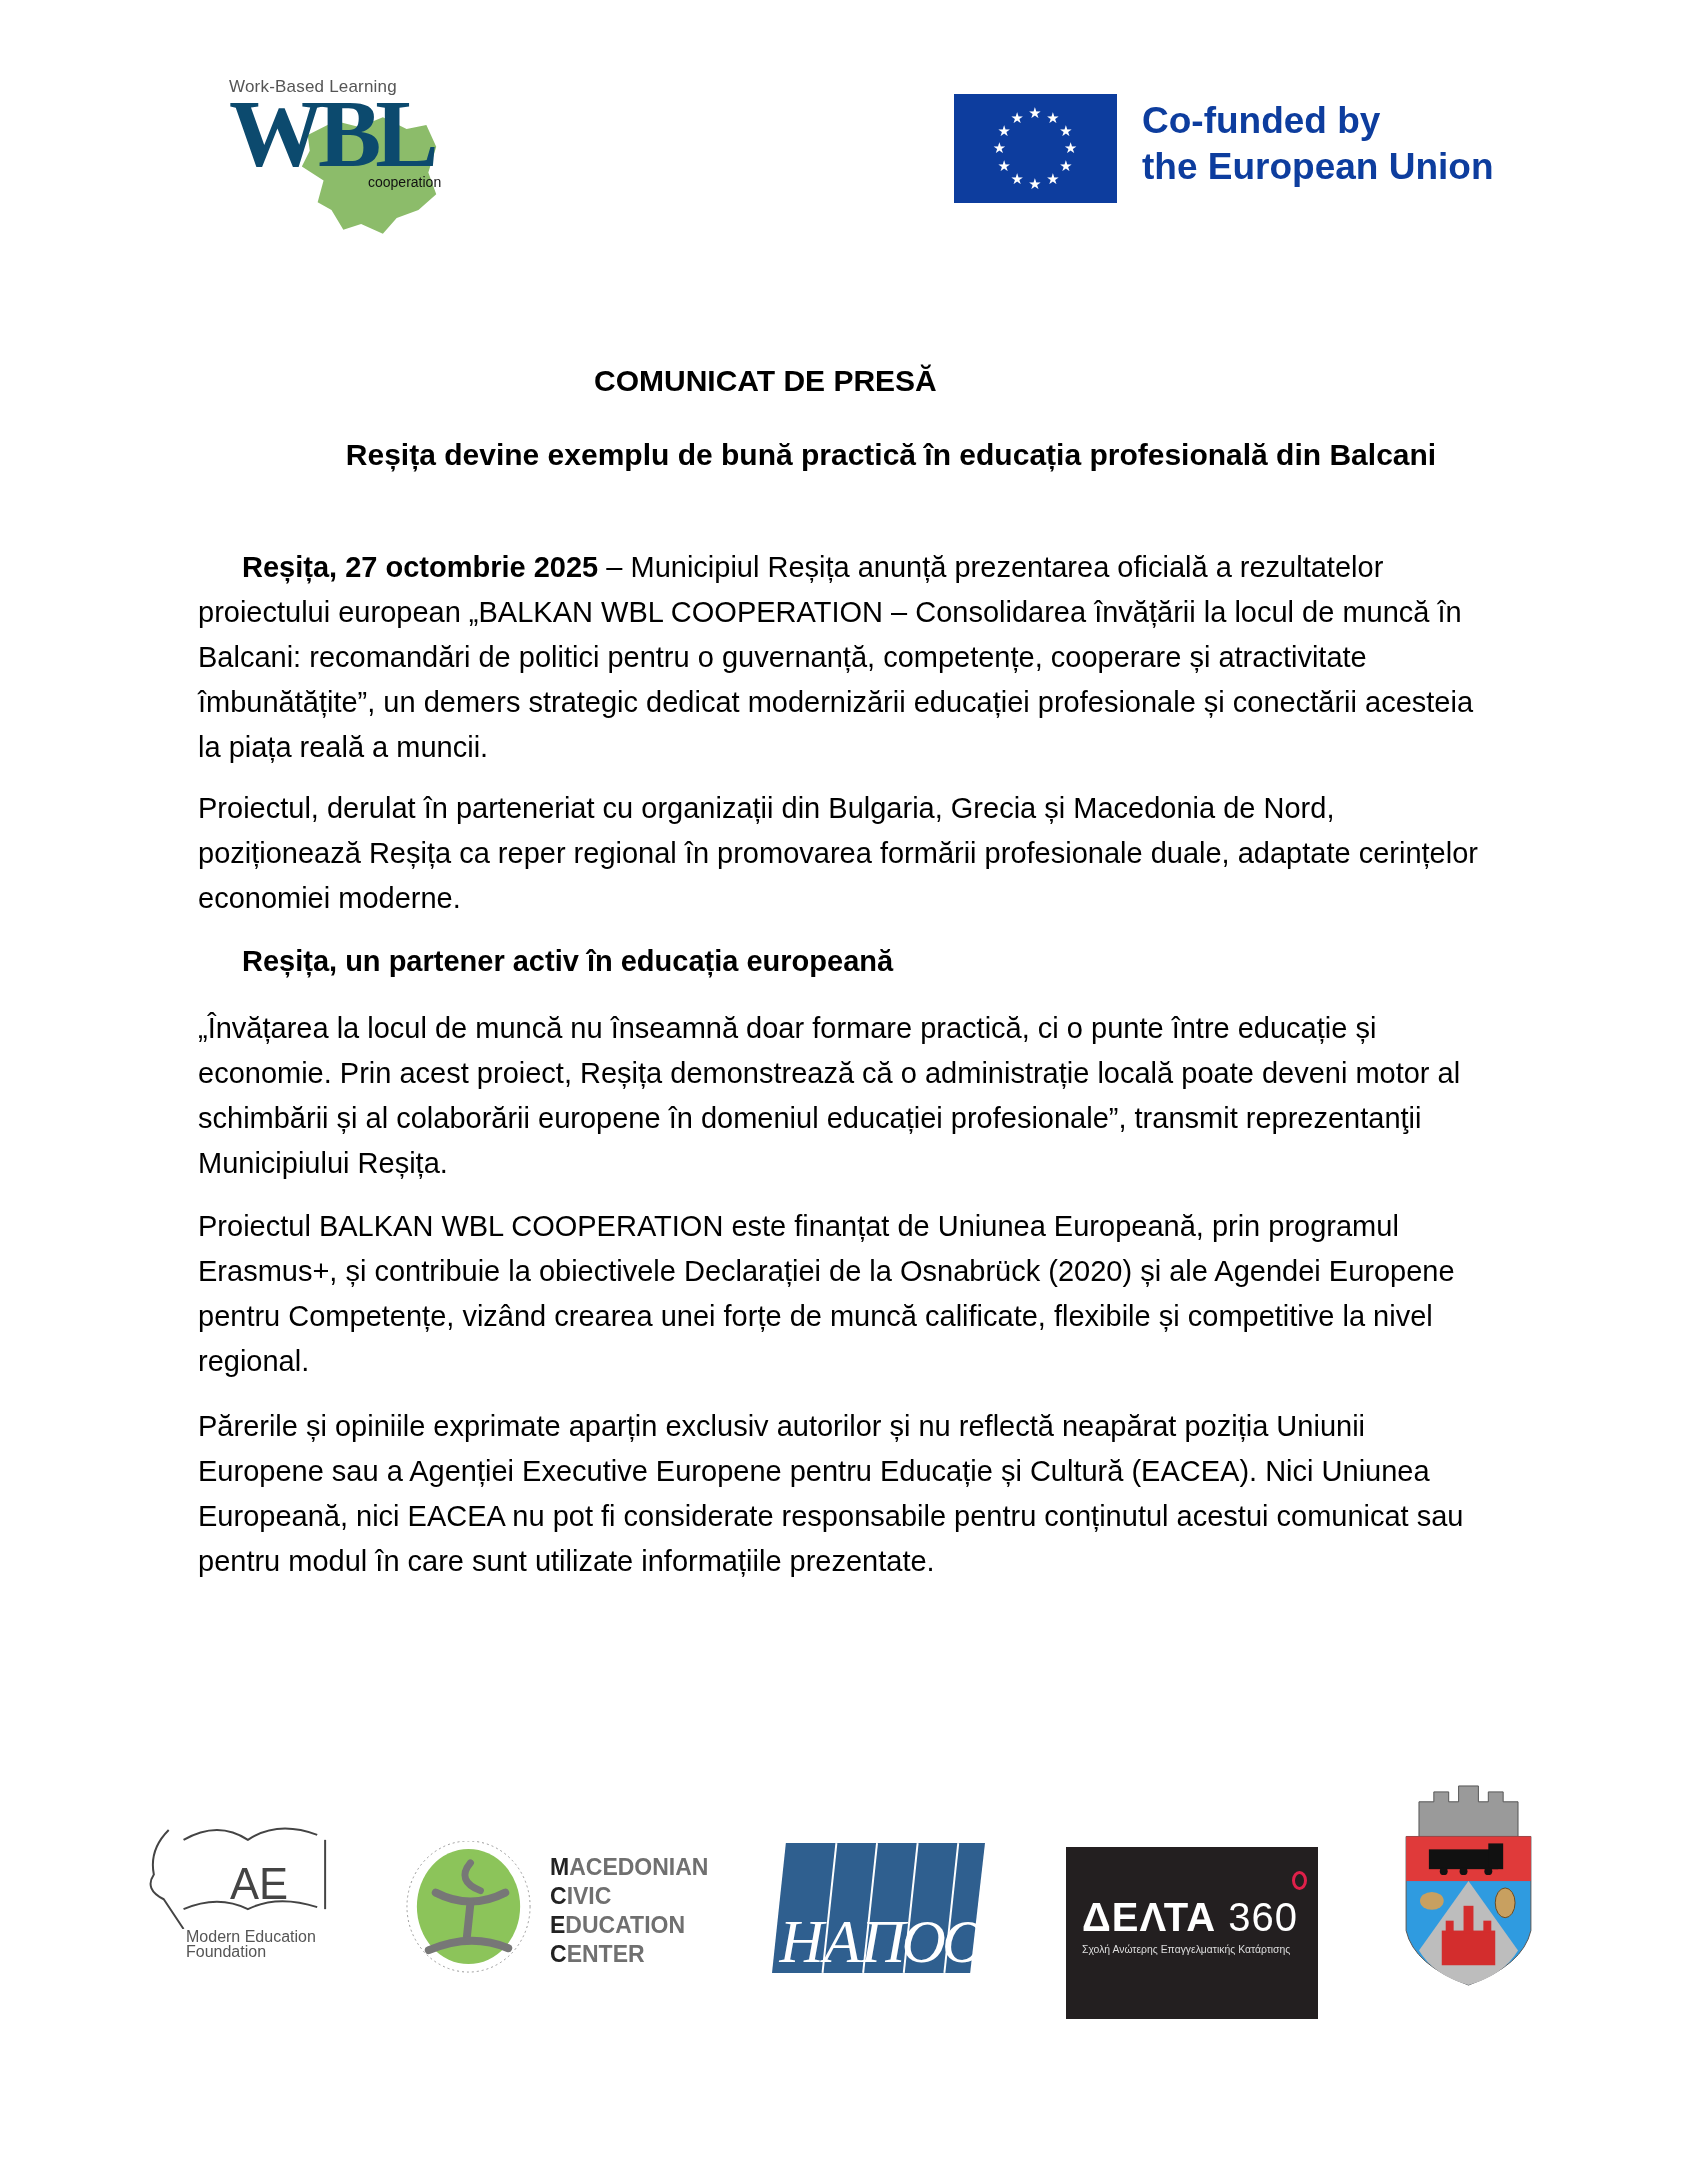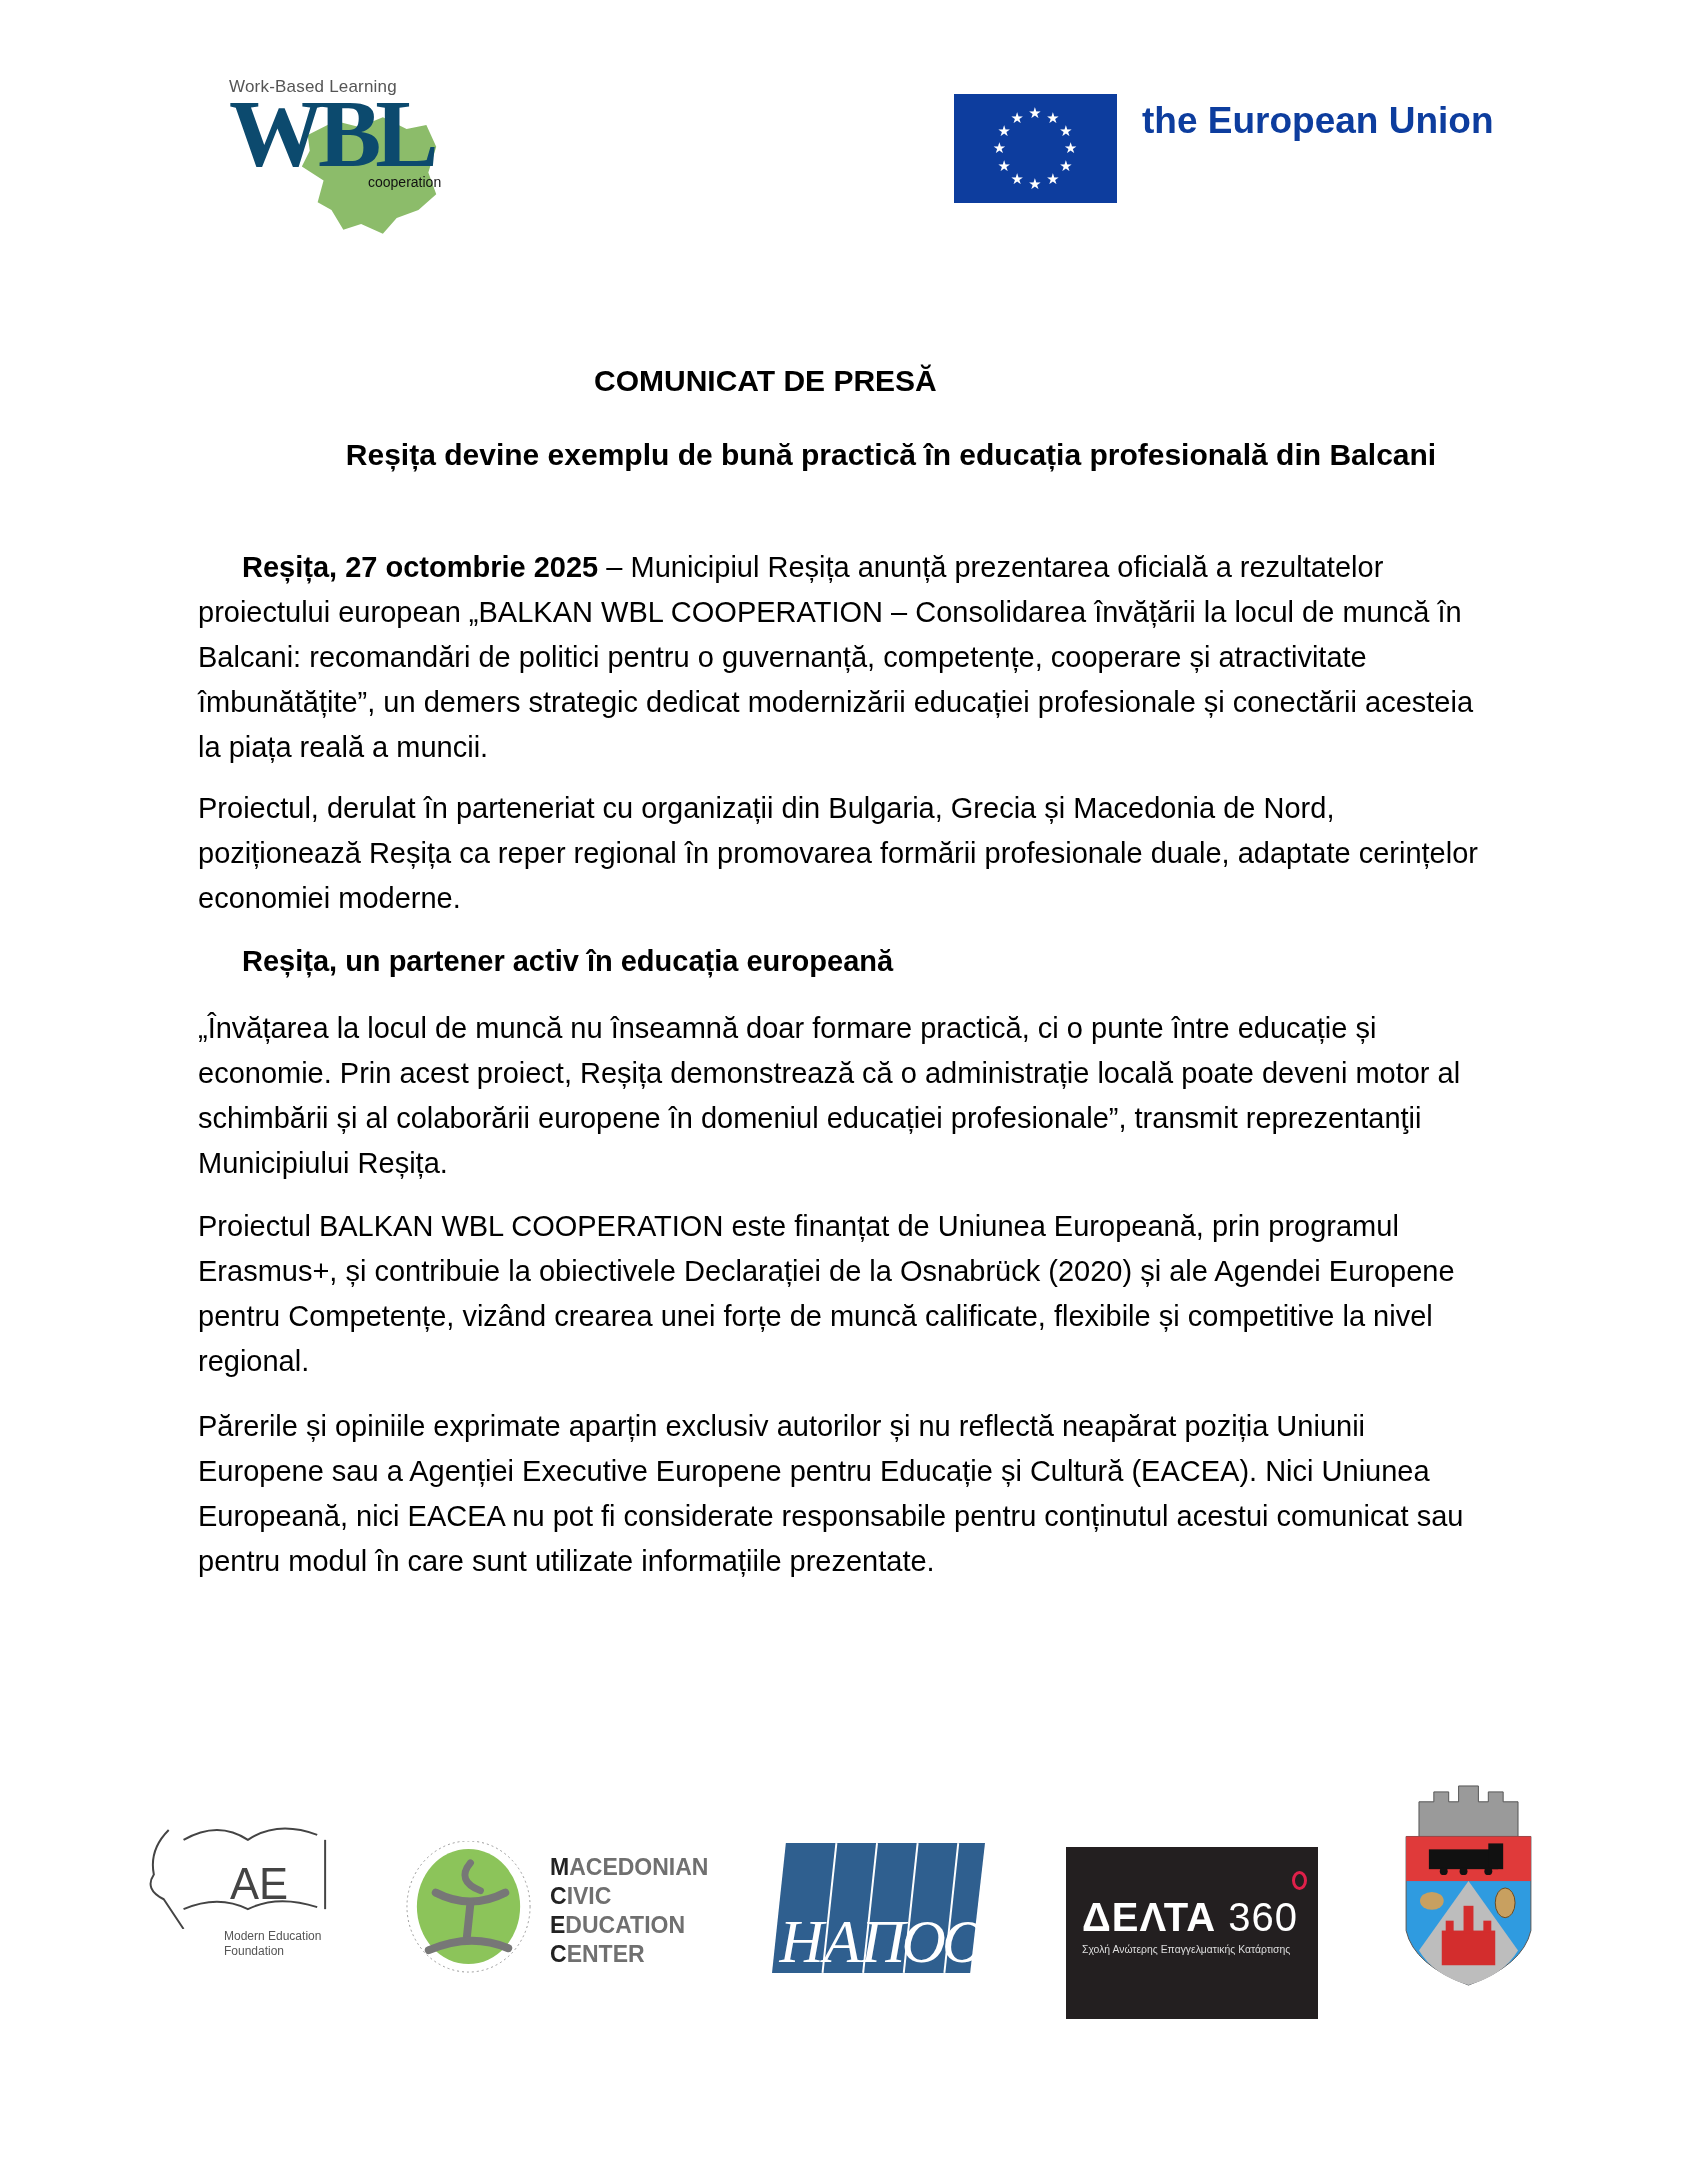--- a/index.html
+++ b/index.html
@@ -19,21 +19,21 @@
   .eu-text { position: absolute; left: 188px; top: 4px; color: #0d3d9e; font-weight: bold; font-size: 37px; line-height: 46px; }
   .title { position: absolute; left: 594px; top: 364px; font-weight: bold; font-size: 30px; }
   .subtitle { position: absolute; left: 297px; top: 432px; width: 1188px; font-weight: bold; font-size: 30px;
               line-height: 45px; text-align: center; }
   .p { position: absolute; left: 198px; width: 1287px; font-size: 29px; line-height: 45px; margin: 0; }
   .bold { font-weight: bold; margin-left: 44px; }
 
   
   .footer-logo { position: absolute; }
   .mef { left: 139px; top: 1820px; width: 198px; height: 149px; }
-  .mef .name { position: absolute; left: 47px; top: 109px; font-size: 12px; color: #555; line-height: 15px; margin-left: 38px; }
+  .mef .name { position: absolute; left: 47px; top: 109px; font-size: 16px; color: #555; line-height: 15px; }
   .mcec { left: 401px; top: 1841px; width: 327px; height: 139px; }
   .mcec .words { position: absolute; left: 149px; top: 12px; font-weight: bold; font-size: 23px; color: #707070; line-height: 29px; }
   .mcec .words b { color: #222; }
   .napoo { left: 772px; top: 1841px; width: 213px; height: 134px; }
   .delta { left: 1066px; top: 1847px; width: 252px; height: 172px; background: #231f20; }
   .delta .big { position: absolute; left: 16px; top: 48px; color: #fff; font-size: 40px; font-weight: bold; letter-spacing: 1px; }
   .delta .big span { font-weight: normal; }
   .delta .sub { position: absolute; left: 16px; top: 97px; color: #ddd; font-size: 10.4px; }
   .delta .ring { position: absolute; left: 226px; top: 24px; width: 9px; height: 13px; border: 3px solid #e0204a; border-radius: 50%; }
   .crest { left: 1394px; top: 1782px; width: 149px; height: 208px; }
@@ -61,20 +61,21 @@
         <text x="100" y="91.17691453623979" text-anchor="middle" fill="#ffffff" font-size="15">★</text>
         <text x="82" y="96" text-anchor="middle" fill="#ffffff" font-size="15">★</text>
         <text x="63.99999999999999" y="91.17691453623979" text-anchor="middle" fill="#ffffff" font-size="15">★</text>
         <text x="50.823085463760215" y="78.00000000000001" text-anchor="middle" fill="#ffffff" font-size="15">★</text>
         <text x="46" y="60.00000000000001" text-anchor="middle" fill="#ffffff" font-size="15">★</text>
         <text x="50.82308546376021" y="42" text-anchor="middle" fill="#ffffff" font-size="15">★</text>
         <text x="63.999999999999986" y="28.82308546376022" text-anchor="middle" fill="#ffffff" font-size="15">★</text>
       </svg>
   </div>
   <div class="eu-text">
+    <div>Co-funded by</div>
     <div>the European Union</div>
   </div>
 </div>
 
 <div class="title">COMUNICAT DE PRESĂ</div>
 <div class="subtitle">Reșița devine exemplu de bună practică în educația profesională din Balcani</div>
 
 <p class="p" style="top:545px"><span class="bold">Reșița, 27 octombrie 2025</span><span> – Municipiul Reșița anunță prezentarea oficială a rezultatelor proiectului european „BALKAN WBL COOPERATION – Consolidarea învățării la locul de muncă în Balcani: recomandări de politici pentru o guvernanță, competențe, cooperare și atractivitate îmbunătățite”, un demers strategic dedicat modernizării educației profesionale și conectării acesteia la piața reală a muncii.</span></p>
 
 <p class="p" style="top:786px">Proiectul, derulat în parteneriat cu organizații din Bulgaria, Grecia și Macedonia de Nord, poziționează Reșița ca reper regional în promovarea formării profesionale duale, adaptate cerințelor economiei moderne.</p>

